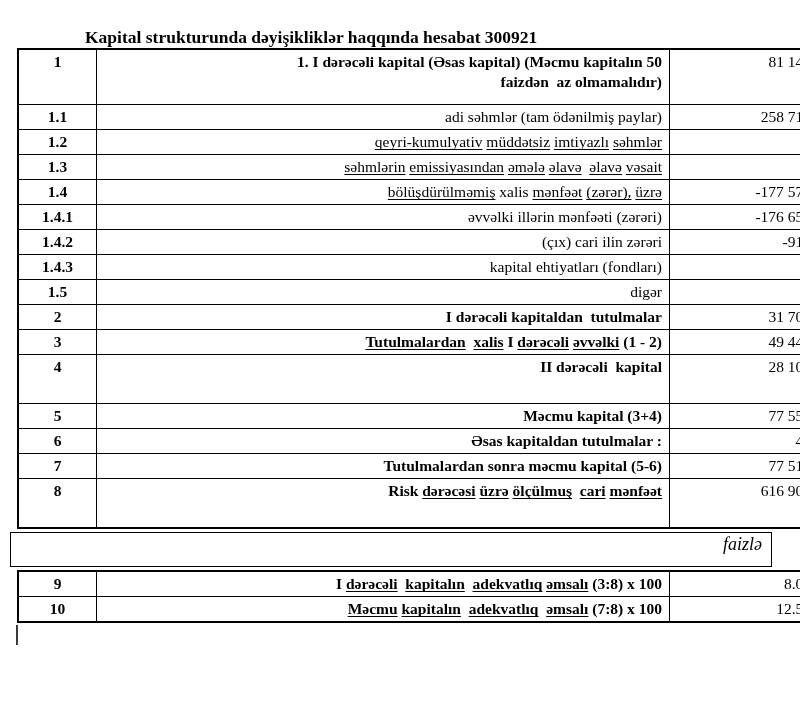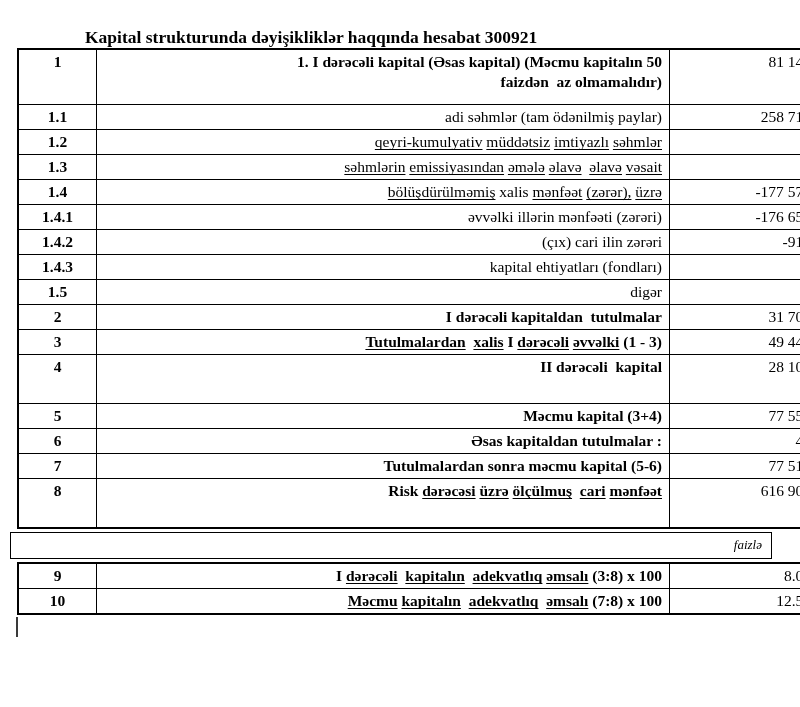--- a/index.html
+++ b/index.html
@@ -39,24 +39,24 @@
     text-decoration-style:wavy;
     text-decoration-color:#e00000;
     text-decoration-thickness:1px;
     text-underline-offset:2px;
     text-decoration-skip-ink:none;
     text-decoration:underline;
   }
   .percent-band{
     box-sizing:border-box;
     margin-left:10px;margin-top:3px;
-    width:762px;height:27px;
+    width:762px;height:35px;
     border:1.5px solid #000;
     text-align:right;
-    font-style:italic;font-size:13px;line-height:21px;
+    font-style:italic;font-size:18px;line-height:21px;
     padding:1px 9px 0 11px;
   }
   table.adequacy{margin-top:3px;}
   .stray-mark{
     margin-left:16px;margin-top:2px;
     width:2px;height:20px;background:#3a3a3a;
   }
 </style>
 </head>
 <body>
@@ -114,21 +114,21 @@
           <td class="c-label"><span>digər</span></td>
           <td class="c-value">-</td>
         </tr>
         <tr>
           <td class="c-num">2</td>
           <td class="c-label b"><span>I dərəcəli kapitaldan  tutulmalar</span></td>
           <td class="c-value">31 701</td>
         </tr>
         <tr>
           <td class="c-num">3</td>
-          <td class="c-label b"><span class="sq">Tutulmalardan</span><span>  </span><span class="sq">xalis</span><span> I </span><span class="sq">dərəcəli</span><span> </span><span class="sq">əvvəlki</span><span> (1 - 3)</span></td>
+          <td class="c-label b"><span class="sq">Tutulmalardan</span><span>  </span><span class="sq">xalis</span><span> I </span><span class="sq">dərəcəli</span><span> </span><span class="sq">əvvəlki</span><span> (1 - 2)</span></td>
           <td class="c-value">49 447</td>
         </tr>
         <tr class="tall">
           <td class="c-num">4</td>
           <td class="c-label b"><span>II dərəcəli  kapital</span></td>
           <td class="c-value">28 105</td>
         </tr>
         <tr>
           <td class="c-num">5</td>
           <td class="c-label b"><span>Məcmu kapital (3+4)</span></td>

